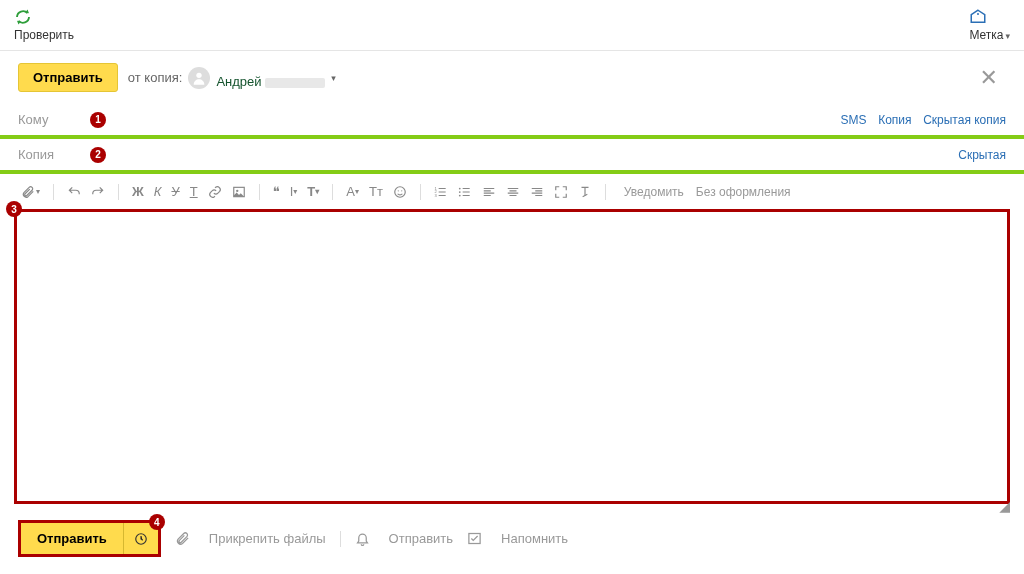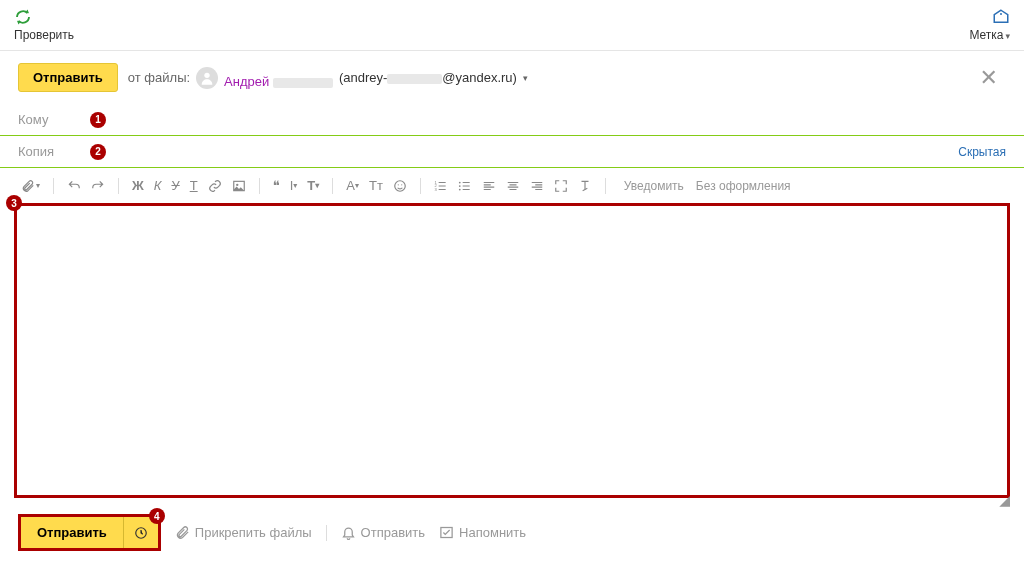--- a/index.html
+++ b/index.html
@@ -1,51 +1,51 @@
 <!DOCTYPE html>
 <html><head>
 <meta charset="utf-8">
 <style>
 * { box-sizing: border-box; margin: 0; padding: 0; }
 body { font-family: Arial, sans-serif; font-size: 13px; color: #333; background: #fff; width: 1024px; }
 .top-bar { display: flex; justify-content: space-between; align-items: center; padding: 8px 14px; border-bottom: 1px solid #e5e5e5; }
 .top-left { display: flex; flex-direction: column; cursor: pointer; }
-.top-right { display: flex; flex-direction: column; align-items: flex-end; cursor: pointer; }
+.top-right { display: flex; flex-direction: column; align-items: flex-start; cursor: pointer; }
 .refresh-icon { color: #2e9e3a; }
 .label-icon { color: #2b6fb5; }
 .top-label { font-size: 12px; margin-top: 2px; }
 .chevron-down { display: inline-block; margin-left: 2px; font-size: 9px; color: #666; }
 .compose-header { display: flex; align-items: center; padding: 12px 18px; }
 .send-btn-top { background: #ffdb4d; border: 1px solid #e5c535; border-radius: 3px; padding: 6px 14px; font-weight: bold; cursor: pointer; font-size: 13px; }
 .from-label { margin-left: 10px; color: #666; }
 .avatar { width: 22px; height: 22px; border-radius: 50%; background: #ddd; margin: 0 6px; display: inline-flex; align-items: center; justify-content: center; }
 .avatar svg { fill: #fff; }
-.from-name { color: #a21caf; margin-top: 8px; }
+.from-name { color: #14532d; margin-top: 8px; }
 .redact { display: inline-block; background: #e8e8e8; height: 10px; border-radius: 2px; vertical-align: middle; }
 .from-email { color: #333; margin-left: 6px; }
 .close-x { margin-left: auto; color: #999; font-size: 22px; cursor: pointer; padding: 0 8px; }
-.field-row { display: flex; align-items: center; padding: 8px 18px; border-bottom: 1px solid #84cc16; position: relative; }
+.field-row { display: flex; align-items: center; padding: 8px 18px; border-bottom: 4px solid #84cc16; position: relative; }
 .field-label { color: #999; font-size: 13px; width: 45px; }
 .field-links { margin-left: auto; }
 .field-links a { color: #2b6fb5; text-decoration: none; margin-left: 8px; cursor: pointer; font-size: 12px; }
 .badge { position: absolute; left: 90px; width: 16px; height: 16px; border-radius: 50%; background: #a00; color: #fff; font-size: 10px; font-weight: bold; display: flex; align-items: center; justify-content: center; }
 .toolbar { display: flex; align-items: center; padding: 8px 18px; gap: 4px; flex-wrap: nowrap; }
 .tool-btn { color: #888; cursor: pointer; padding: 2px 3px; font-size: 13px; display: inline-flex; align-items: center; }
 .tool-sep { width: 1px; height: 16px; background: #ddd; margin: 0 6px; }
 .tool-text { color: #999; font-size: 12px; margin-left: 8px; cursor: pointer; }
 .body-area { position: relative; margin: 0 14px; }
 .body-border { border: 3px solid #a00; min-height: 295px; padding: 8px; }
 .body-badge { position: absolute; left: -8px; top: -8px; width: 16px; height: 16px; border-radius: 50%; background: #a00; color: #fff; font-size: 10px; font-weight: bold; display: flex; align-items: center; justify-content: center; z-index: 2; }
 .resize-handle { position: absolute; right: 0; bottom: -10px; cursor: nwse-resize; color: #999; font-size: 14px; }
 .footer { display: flex; align-items: center; padding: 16px 18px; gap: 14px; }
 .send-group { display: flex; border: 3px solid #a00; position: relative; }
 .send-btn-bottom { background: #ffdb4d; border: none; padding: 8px 16px; font-weight: bold; cursor: pointer; font-size: 13px; }
 .send-schedule { background: #ffdb4d; border: none; border-left: 1px solid #d6b830; padding: 8px 10px; cursor: pointer; display: flex; align-items: center; }
 .footer-badge { position: absolute; right: -7px; top: -9px; width: 16px; height: 16px; border-radius: 50%; background: #a00; color: #fff; font-size: 10px; font-weight: bold; display: flex; align-items: center; justify-content: center; }
-.footer-action { display: flex; align-items: center; color: #999; cursor: pointer; gap: 5px; font-size: 13px; }
+.footer-action { display: flex; align-items: center; color: #999; cursor: pointer; gap: 19px; font-size: 13px; }
 .footer-sep { width: 1px; height: 16px; background: #ddd; }
 .bold { font-weight: bold; }
 .italic { font-style: italic; }
 .strike { text-decoration: line-through; }
 svg { display: block; }
 </style>
 </head>
 <body>
 
 <div class="top-bar">
@@ -64,36 +64,40 @@
           <path fill="none" stroke="#2b6fb5" stroke-width="2" d="M12 3l9 6v10H3V9z"></path>
           <circle cx="12" cy="8" r="1.3" fill="#2b6fb5"></circle>
         </svg>
     </span>
     <span class="top-label"><span>Метка</span><span class="chevron-down">▾</span></span>
   </div>
 </div>
 
 <div class="compose-header">
   <button class="send-btn-top">Отправить</button>
-  <span class="from-label">от файлы:</span>
+  <span class="from-label">от копия:</span>
   <span class="avatar">
     <svg width="16" height="16" viewBox="0 0 24 24">
         <circle cx="12" cy="8" r="4" fill="#fff"></circle>
         <path fill="#fff" d="M4 22c0-5 4-8 8-8s8 3 8 8z"></path>
       </svg>
   </span>
   <span class="from-name"><span>Андрей</span> <span class="redact" style="width:60px"></span></span>
-  <span class="from-email"><span>(andrey-</span><span class="redact" style="width:55px"></span><span>@yandex.ru)</span></span>
   <span class="chevron-down" style="margin-left:6px">▾</span>
   <span class="close-x">✕</span>
 </div>
 
 <div class="field-row">
   <span class="field-label">Кому</span>
   <span class="badge">1</span>
+  <span class="field-links">
+    <a>SMS</a>
+    <a>Копия</a>
+    <a>Скрытая копия</a>
+  </span>
 </div>
 
 <div class="field-row">
   <span class="field-label">Копия</span>
   <span class="badge">2</span>
   <span class="field-links">
     <a>Скрытая</a>
   </span>
 </div>
 

